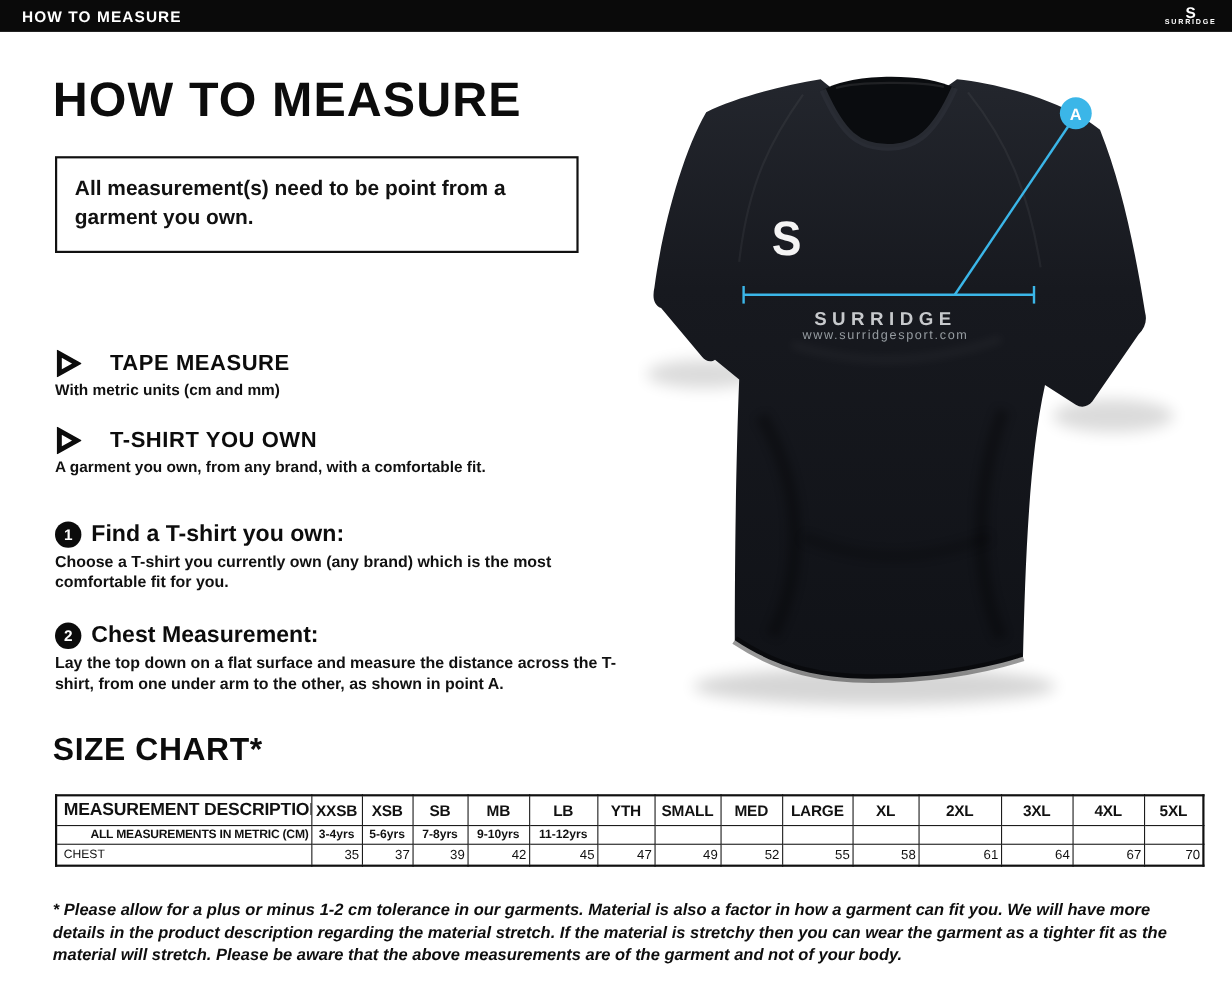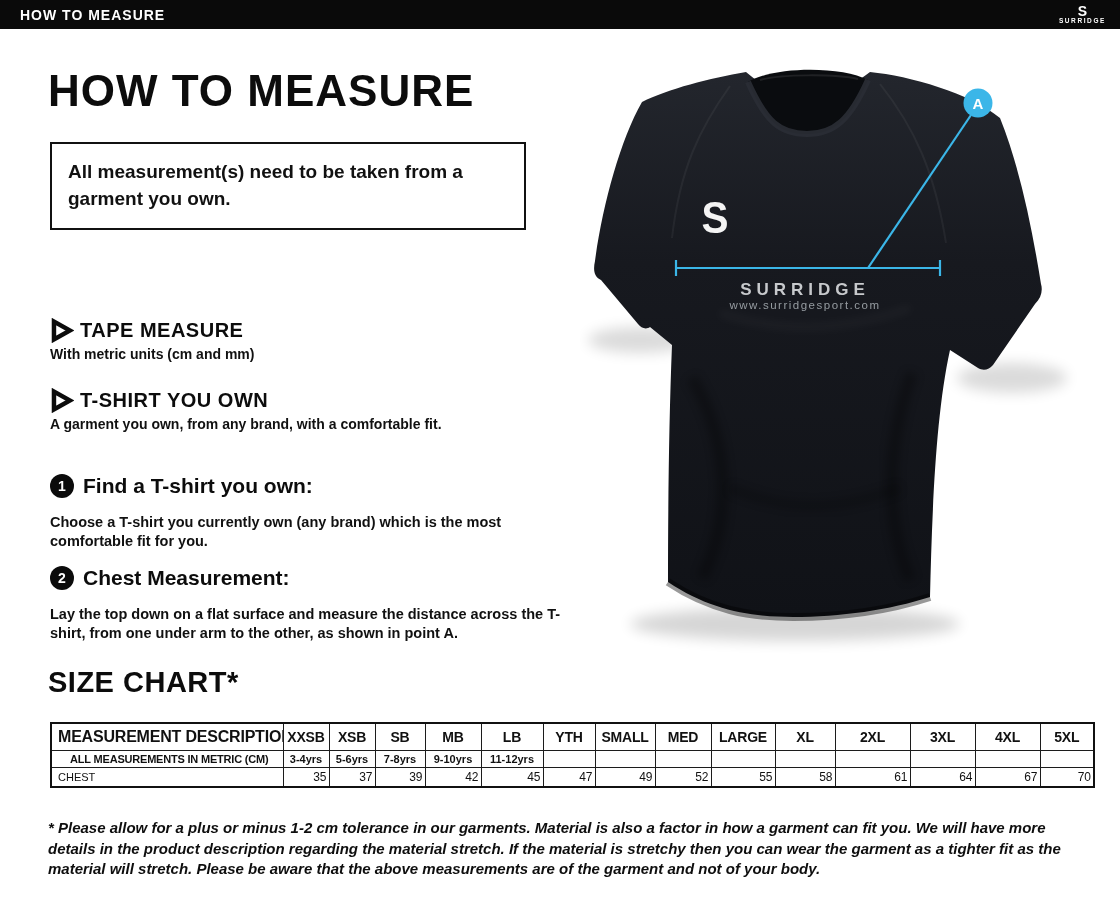--- a/index.html
+++ b/index.html
@@ -14,45 +14,45 @@
   .topbar-logo .mark { color:#ffffff; font-size:14px; font-weight:bold; line-height:11px; }
   .topbar-logo .word { color:#ffffff; font-size:6.5px; font-weight:bold; letter-spacing:1.6px; margin-top:1px; }
 
   
   .h1 { position:absolute; left:48px; top:66px; font-size:44px; font-weight:bold; letter-spacing:1px; color:#0c0c0c; }
   .notice { position:absolute; left:50px; top:142px; width:476px; border:2px solid #111;
             padding:15px 16px; font-size:19px; font-weight:bold; line-height:1.42; color:#111; }
   .ywn { position:absolute; left:48px; top:252px; font-size:27px; font-weight:bold; letter-spacing:0.5px; color:#0c0c0c; }
 
   .need-item { position:absolute; left:50px; }
-  .need-item .row { display:flex; align-items:center; gap:6px; }
+  .need-item .row { display:flex; align-items:center; gap:26px; }
   .need-item .title { font-size:20px; font-weight:bold; letter-spacing:0.5px; color:#0c0c0c; }
   .need-item .desc { font-size:14px; font-weight:bold; color:#111; margin-top:3px; }
   .tri { width:24px; height:25px; flex:0 0 auto; }
 
   .step { position:absolute; left:50px; }
   .step .row { display:flex; align-items:center; gap:9px; }
   .badge { width:24px; height:24px; border-radius:50%; background:#0b0b0b; color:#fff;
            display:flex; align-items:center; justify-content:center; font-size:14px; font-weight:bold; flex:0 0 auto; }
   .step .title { font-size:21px; font-weight:bold; color:#0c0c0c; }
-  .step .desc { font-size:14.5px; font-weight:bold; color:#111; line-height:1.3; margin-top:15px; width:515px; }
+  .step .desc { font-size:14.5px; font-weight:bold; color:#111; line-height:1.3; margin-top:4px; width:515px; }
 
   
   .sc-head { position:absolute; left:48px; top:666px; display:flex; align-items:flex-end; gap:10px; }
   .sc-title { font-size:29px; font-weight:bold; letter-spacing:0.5px; color:#0c0c0c; }
   .sc-sub { font-size:14px; font-weight:bold; color:#111; padding-bottom:4px; }
 
   table.sizes { position:absolute; left:50px; top:722px; width:1043px; border-collapse:collapse;
                 table-layout:fixed; background:#fff; }
   table.sizes th, table.sizes td { border:1.5px solid #1c1c1c; text-align:center; color:#111;
                                    overflow:hidden; white-space:nowrap; }
   table.sizes .hdr th { font-size:14px; font-weight:bold; letter-spacing:-0.2px; padding:4px 3px; }
   table.sizes .hdr th:first-child { text-align:left; padding-left:6px; font-size:16px; }
   table.sizes .metric td { font-size:11px; font-weight:bold; padding:2px 2px; }
-  table.sizes .metric td:first-child { text-align:center; padding-left:6px; letter-spacing:-0.2px; }
+  table.sizes .metric td:first-child { text-align:right; padding-left:6px; letter-spacing:-0.2px; }
   table.sizes .vals td { font-size:12px; padding:2px 2px;text-align:right; }
   table.sizes .vals td:first-child { text-align:left; padding-left:6px; font-size:11px; }
   table.sizes { border:2px solid #111; }
 
   .footnote { position:absolute; left:48px; top:818px; width:1046px; font-size:15px;
               font-weight:bold; font-style:italic; color:#0e0e0e; line-height:1.38; }
 
   
   .shirt-wrap { position:absolute; left:580px; top:58px; width:500px; height:615px; }
   .brand-word { position:absolute; left:0; top:222px; width:450px; text-align:center; color:#c7c9cc;
@@ -69,21 +69,21 @@
 
   <div class="topbar">
     <div class="topbar-title">HOW TO MEASURE</div>
     <div class="topbar-logo">
       <div class="mark">S</div>
       <div class="word">SURRIDGE</div>
     </div>
   </div>
 
   <div class="h1">HOW TO MEASURE</div>
-  <div class="notice">All measurement(s) need to be taken from a garment you own.</div>
+  <div class="notice">All measurement(s) need to be point from a garment you own.</div>
 
 
   <div class="need-item" style="top:318px;">
     <div class="row">
       <svg class="tri" viewBox="0 0 26 28">
         <polygon points="4,4 4,24 22,14" fill="#ffffff" stroke="#0c0c0c" stroke-width="5" stroke-linejoin="miter"></polygon>
       </svg>
       <span class="title">TAPE MEASURE</span>
     </div>
     <div class="desc">With metric units (cm and mm)</div>

